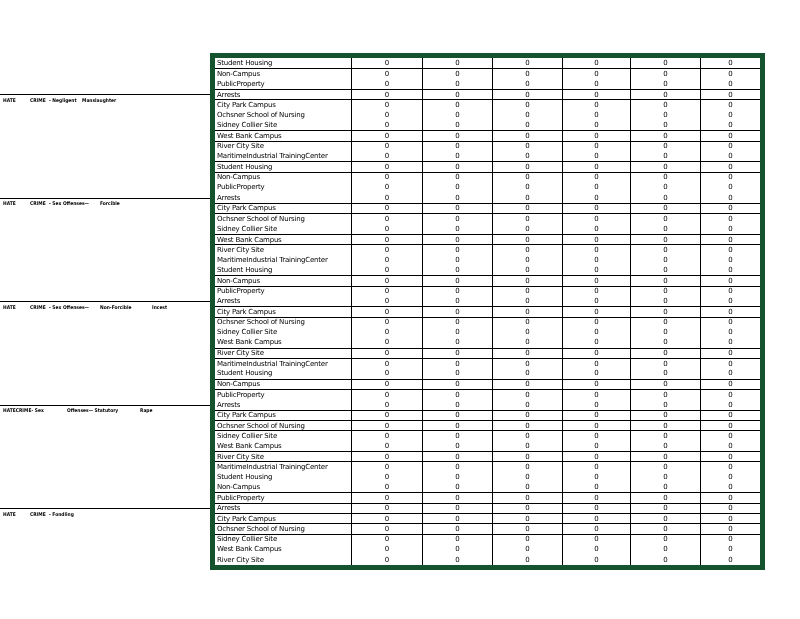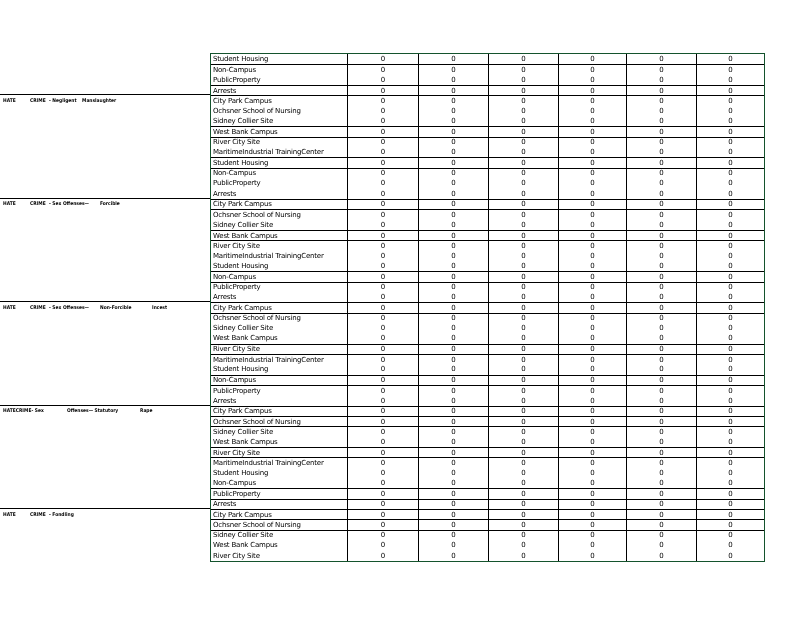--- a/index.html
+++ b/index.html
@@ -8,21 +8,21 @@
     width:800px;height:619px;
     background:#ffffff;
     font-family:"DejaVu Sans", sans-serif;
     color:#000;
     overflow:hidden;
   }
   .stats-table{
     position:absolute;
     left:210px;top:53px;
     width:555px;
-    border:1px solid #14532d;
+    border:5px solid #14532d;
     box-sizing:border-box;
     background:#fff;
   }
   .row{
     display:grid;
     grid-template-columns:137px 71px 70px 70px 68px 70px 1fr;
     height:10.35px;
     box-sizing:border-box;
   }
   .row.sep{border-top:1px solid #000;}

